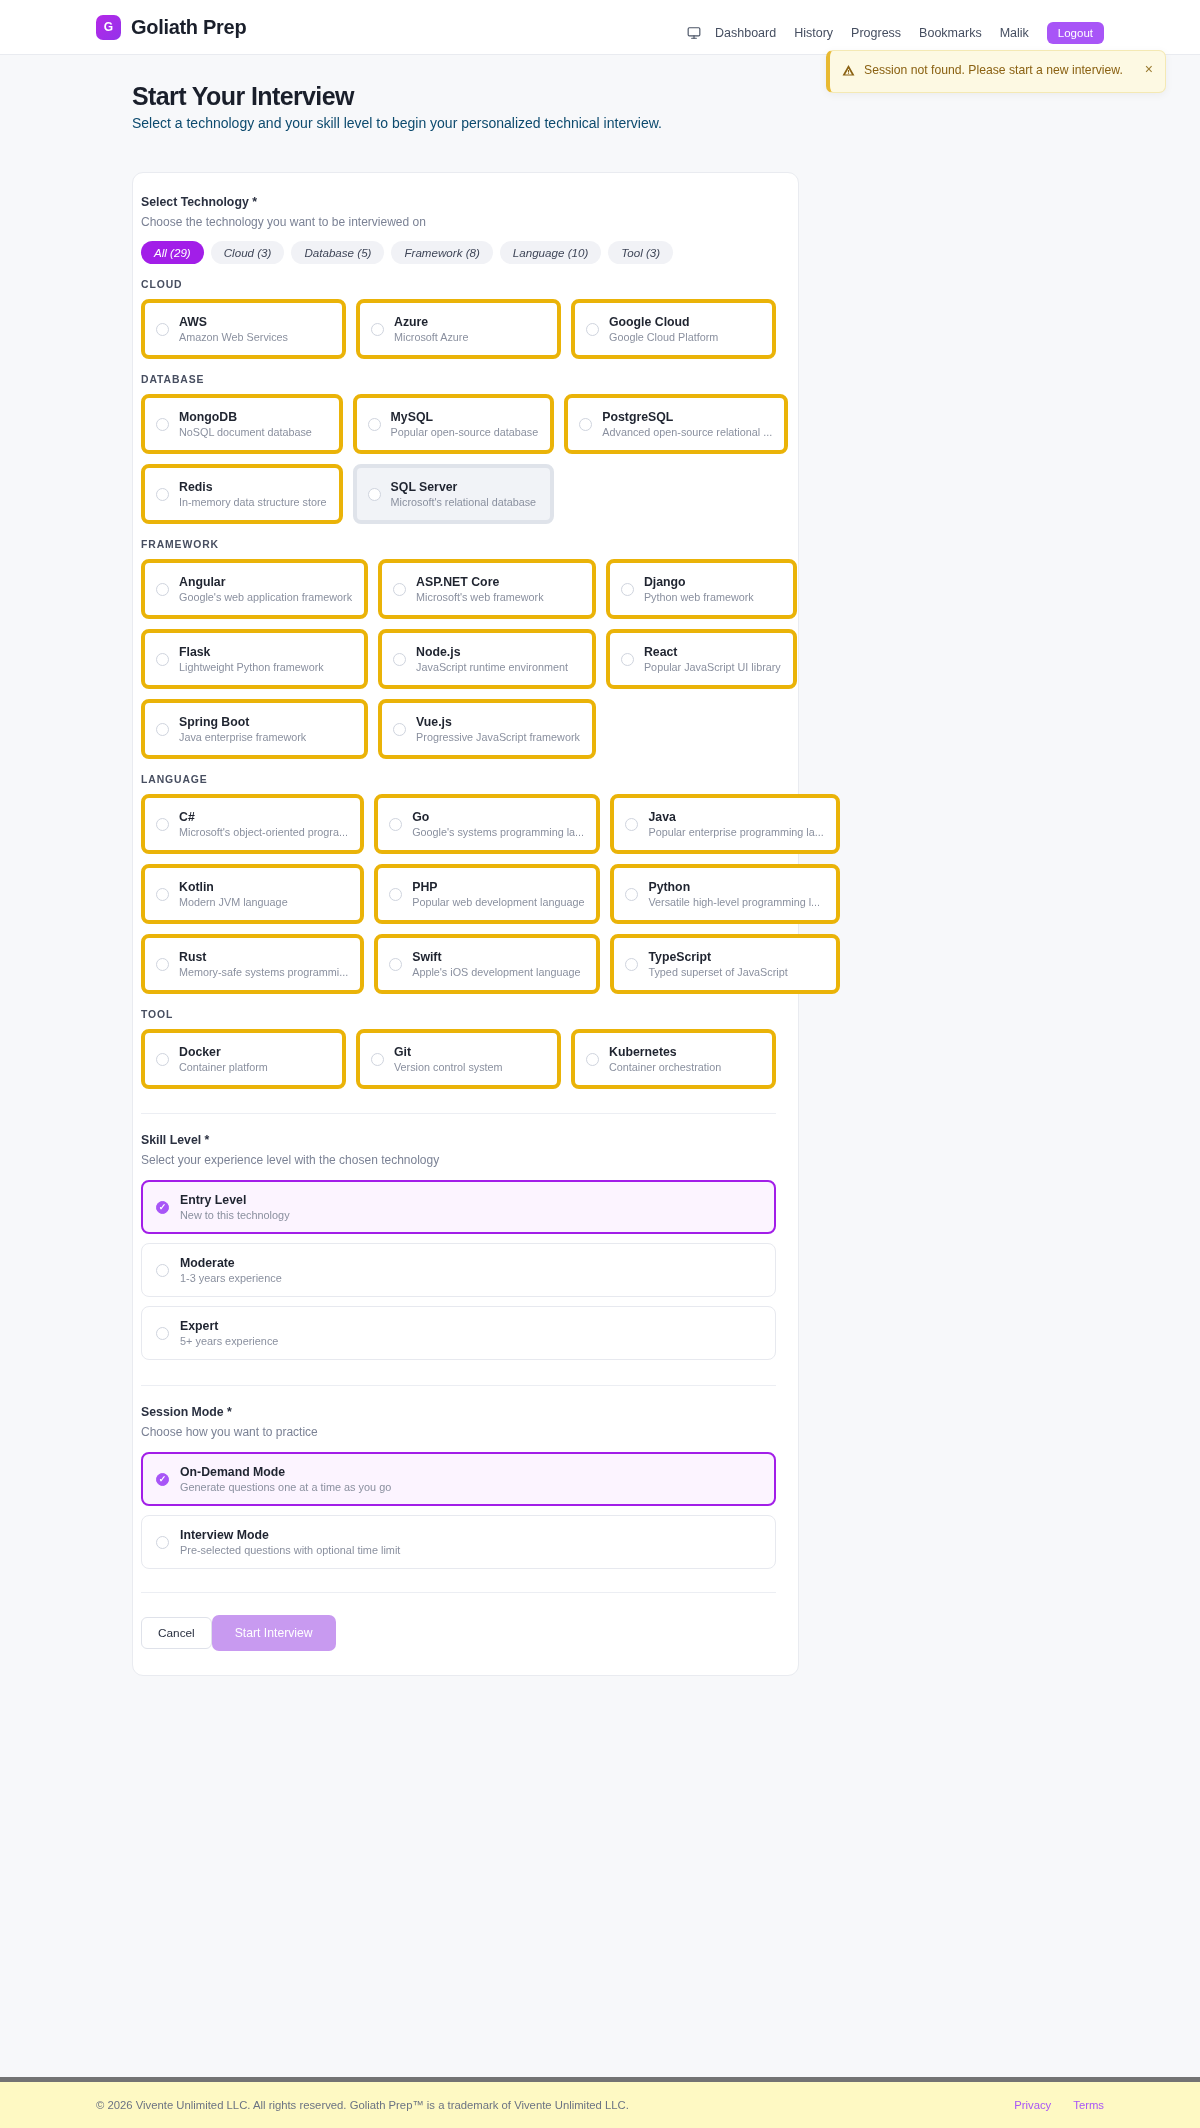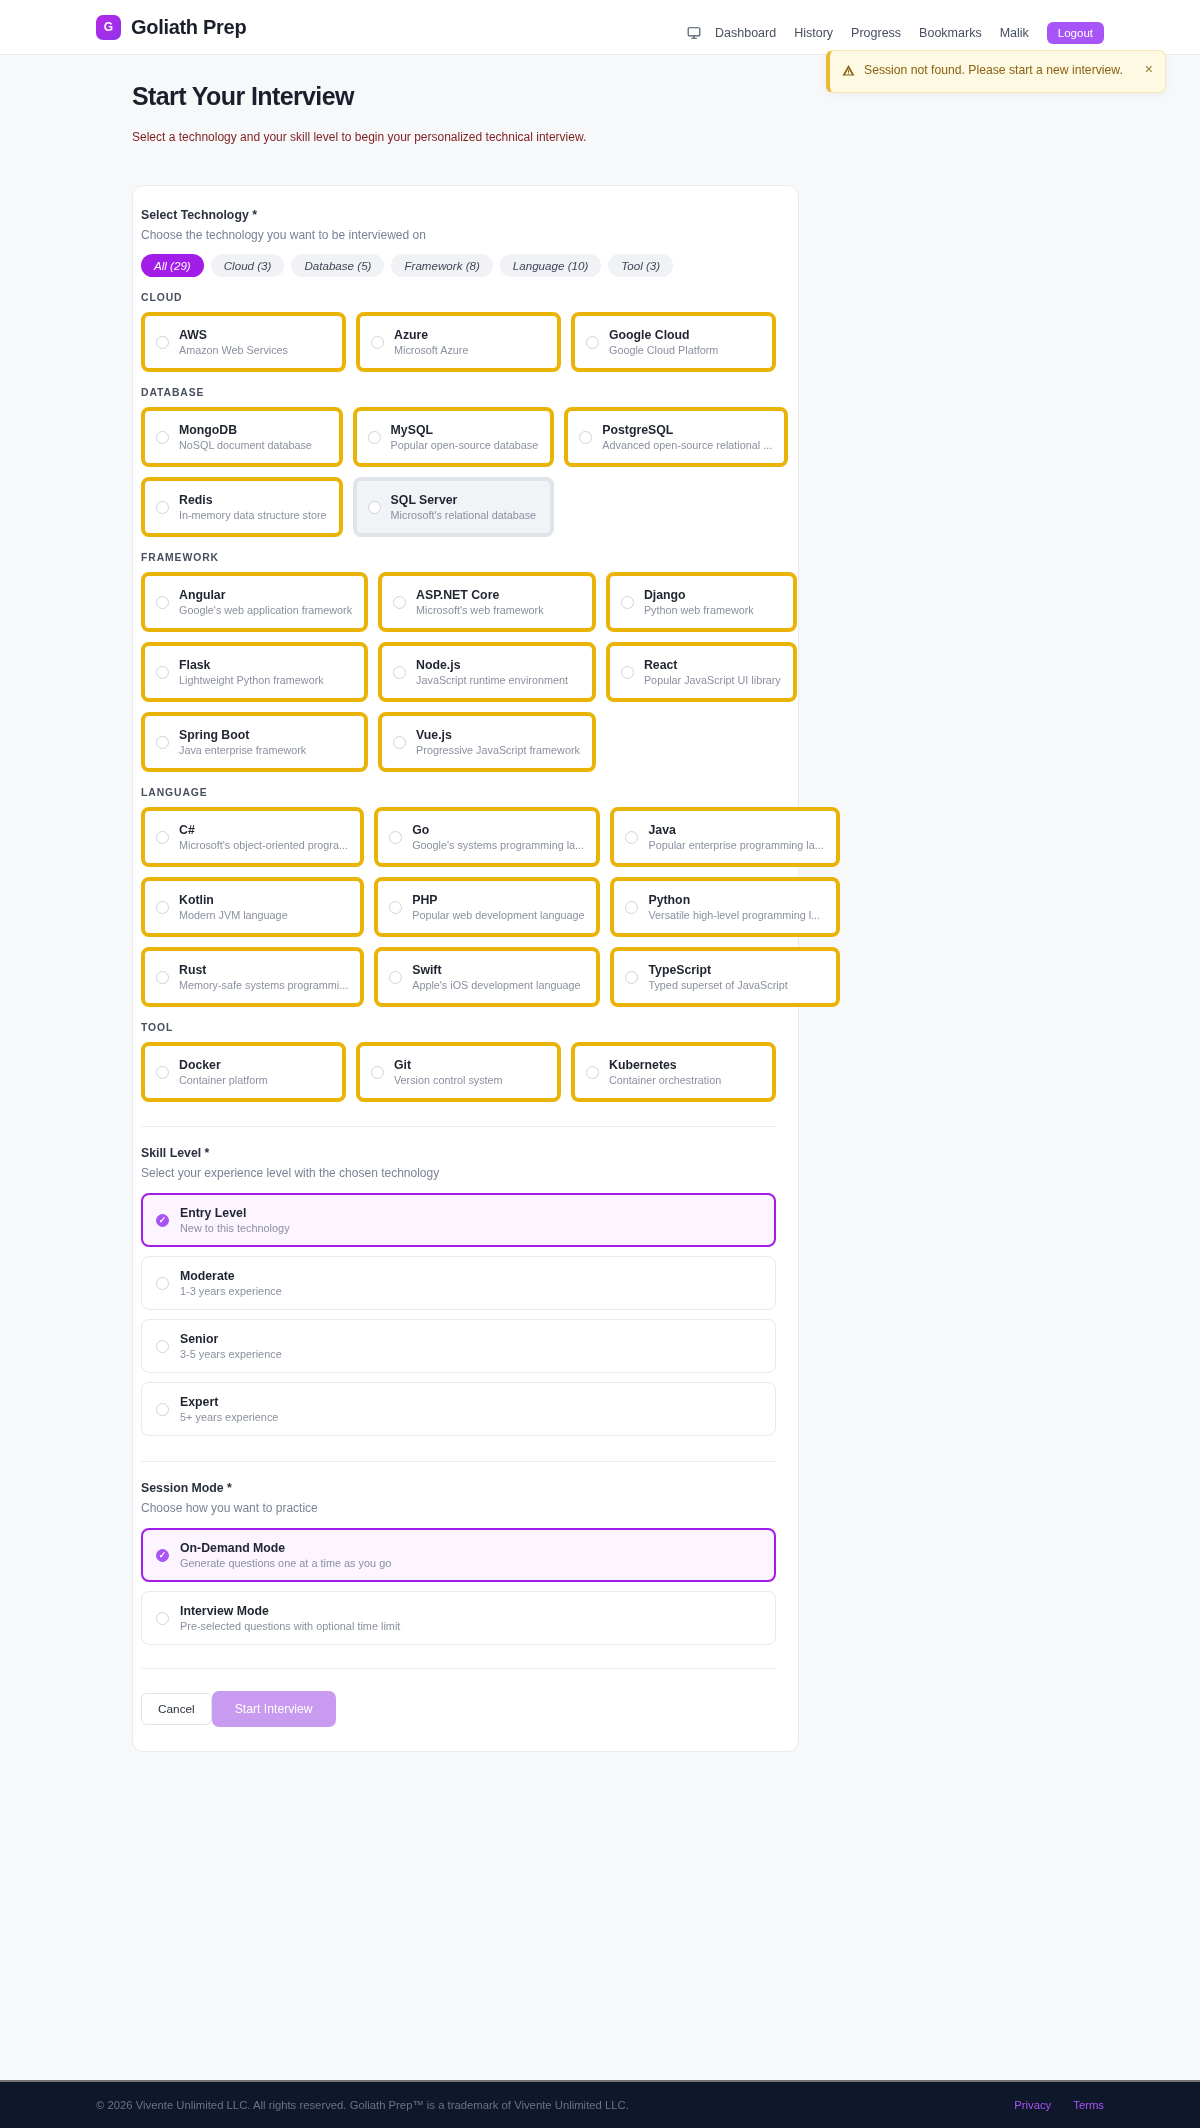--- a/index.html
+++ b/index.html
@@ -41,21 +41,21 @@
   .nav-user { font-size: 12.5px; color: #454e60; }
   .logout-btn {
     background: #a855f7; color: #fff; font-size: 11.5px;
     border: none; border-radius: 6px; padding: 5px 11px;
     cursor: pointer; font-family: inherit;
   }
 
   
   .page-head { padding: 27px 96px 0 132px; }
   .page-title { font-size: 25px; font-weight: 700; letter-spacing: -0.6px; color: #1a1f2b; }
-  .page-sub { font-size: 12px; color: #7f1d1d; margin-top: 19px; }
+  .page-sub { font-size: 14px; color: #0c4a6e; margin-top: 4px; }
 
   
   .alert {
     position: absolute; top: 50px; right: 34px;
     width: 340px;
     background: #fdf9e3;
     border: 1px solid #f4e9b4;
     border-left: 4px solid #e8b931;
     border-radius: 7px;
     padding: 11px 30px 11px 12px;
@@ -149,21 +149,21 @@
   }
   .btn-start {
     font-size: 12.2px; background: #c89af0; color: #fff;
     border: none; border-radius: 7px; padding: 11px 23px;
     cursor: pointer; font-family: inherit;
   }
 
   
   .footer {
     position: absolute; bottom: 0; left: 0; width: 1200px;
-    border-top: 2px solid #737373; background: #0f172a;
+    border-top: 5px solid #737373; background: #fef9c3;
     padding: 17px 96px; display: flex; 
     justify-content: space-between;
   }
   .footer-text { font-size: 11.3px; color: #6b7383; }
   .footer-links { display: flex; gap: 22px; }
   .footer-link { font-size: 11.3px; color: #a855f7; text-decoration: none; }
 </style>
 </head>
 <body>
 
@@ -448,27 +448,20 @@
         <div class="opt-card">
           <span class="radio"></span>
           <div>
             <div class="opt-name">Moderate</div>
             <div class="opt-desc">1-3 years experience</div>
           </div>
         </div>
         <div class="opt-card">
           <span class="radio"></span>
           <div>
-            <div class="opt-name">Senior</div>
-            <div class="opt-desc">3-5 years experience</div>
-          </div>
-        </div>
-        <div class="opt-card">
-          <span class="radio"></span>
-          <div>
             <div class="opt-name">Expert</div>
             <div class="opt-desc">5+ years experience</div>
           </div>
         </div>
       </div>
   </div>
 
   <div class="divider" style="margin-top:25px"></div>
 
   <div style="margin-top:19px">

